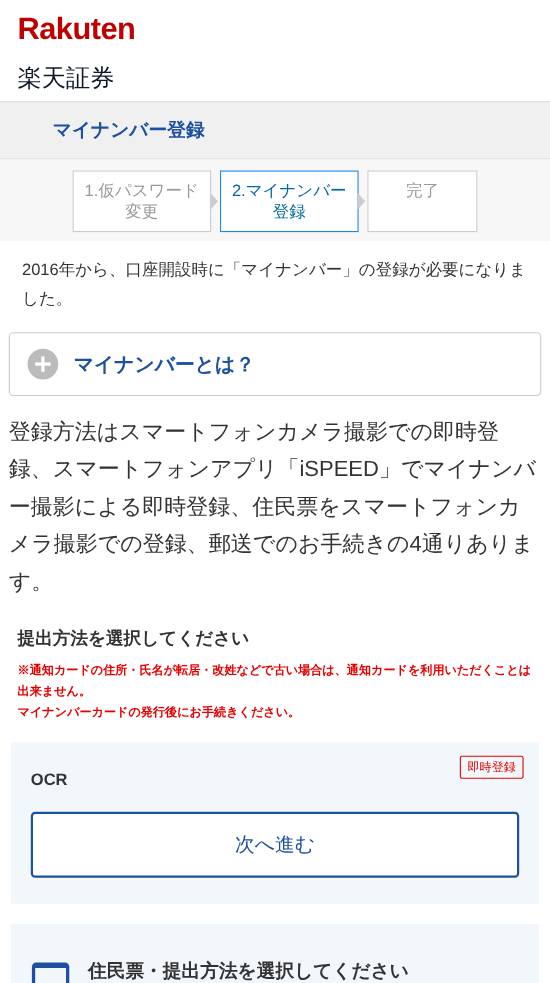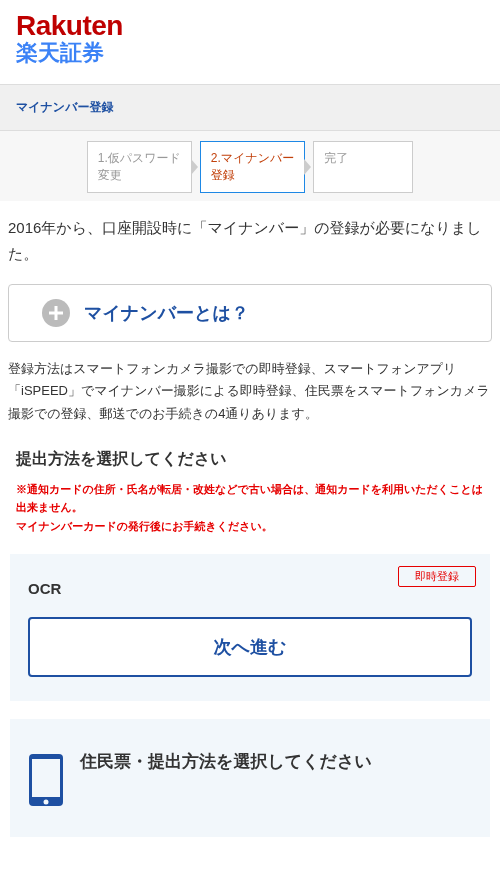--- a/index.html
+++ b/index.html
@@ -3,91 +3,92 @@
   <meta charset="utf-8">
   <style>
     * { margin: 0; padding: 0; box-sizing: border-box; }
     body {
       width: 500px;
       font-family: -apple-system, BlinkMacSystemFont, "Hiragino Sans", "Hiragino Kaku Gothic ProN", Meiryo, sans-serif;
       background: #fff;
       color: #333;
     }
     .header {
-      padding: 12px 16px 18px;
+      padding: 12px 16px 8px;
     }
     .logo-rakuten {
       color: #bf0000;
       font-size: 28px;
       font-weight: 700;
       letter-spacing: -0.5px;
       line-height: 1;
     }
     .logo-shoken {
-      color: #3b82f6;
+      color: #0f172a;
       font-size: 22px;
-      font-weight: 700;
+      font-weight: 400;
       line-height: 1.2;
-      margin-top: 0;
+      margin-top: 18px;
     }
     .page-title-bar {
       background: #f0f0f0;
       padding: 14px 16px;
       border-top: 1px solid #ddd;
       border-bottom: 1px solid #ddd;
     }
     .page-title {
       color: #1e50a2;
-      font-size: 12px;
-      font-weight: 700;
+      font-size: 17px;
+      font-weight: 700;
+      margin-left: 32px;
     }
     .steps {
       display: flex;
       justify-content: center;
       padding: 10px 8px 8px;
       gap: 8px;
       background: #f7f7f7;
     }
     .step {
       border: 1px solid #ccc;
       padding: 8px 10px;
-      font-size: 12px;
+      font-size: 15px;
       color: #999;
-      text-align: left;
+      text-align: center;
       min-width: 100px;
       position: relative;
       background: #fff;
     }
     .step.active {
       border-color: #1e88e5;
-      color: #c2410c;
+      color: #0369a1;
     }
     .step::after {
       content: '';
       position: absolute;
       right: -7px;
       top: 50%;
       transform: translateY(-50%);
       width: 0;
       height: 0;
       border-top: 8px solid transparent;
       border-bottom: 8px solid transparent;
       border-left: 7px solid #ccc;
     }
     .step:last-child::after { display: none; }
     .intro {
-      padding: 14px 8px 18px;
+      padding: 14px 20px 18px;
       font-size: 15px;
       line-height: 1.7;
     }
     .expander {
       margin: 0 8px 16px;
       border: 1px solid #ccc;
       border-radius: 4px;
-      padding: 14px 33px;
+      padding: 14px 16px;
       display: flex;
       align-items: center;
       gap: 14px;
       cursor: pointer;
     }
     .plus-circle {
       width: 28px;
       height: 28px;
       border-radius: 50%;
       background: #bbb;
@@ -99,21 +100,21 @@
       font-weight: 700;
       flex-shrink: 0;
     }
     .expander-label {
       color: #1e50a2;
       font-size: 18px;
       font-weight: 700;
     }
     .desc {
       padding: 0 8px 18px;
-      font-size: 13px;
+      font-size: 20px;
       line-height: 1.7;
     }
     .section-title {
       padding: 6px 16px 10px;
       font-size: 16px;
       font-weight: 700;
     }
     .warning {
       padding: 0 16px 18px;
       color: #e60000;
@@ -127,21 +128,21 @@
       padding: 22px 18px 24px;
       position: relative;
     }
     .badge {
       position: absolute;
       top: 12px;
       right: 14px;
       border: 1px solid #e60000;
       color: #e60000;
       font-size: 11px;
-      padding: 2px 16px;
+      padding: 2px 6px;
       border-radius: 2px;
     }
     .option-head {
       display: flex;
       align-items: flex-start;
       gap: 16px;
       margin-top: 8px;
     }
     .phone-icon {
       width: 36px;
@@ -159,21 +160,21 @@
       font-weight: 700;
       margin-top: 4px;
     }
     .next-btn {
       margin-top: 20px;
       width: 100%;
       border: 2px solid #1e50a2;
       background: #fff;
       color: #1e50a2;
       font-size: 18px;
-      font-weight: 700;
+      font-weight: 400;
       padding: 16px;
       border-radius: 4px;
       cursor: pointer;
       text-align: center;
     }
     .option-card.second {
       padding-bottom: 30px;
     }
   </style>
 </head>

